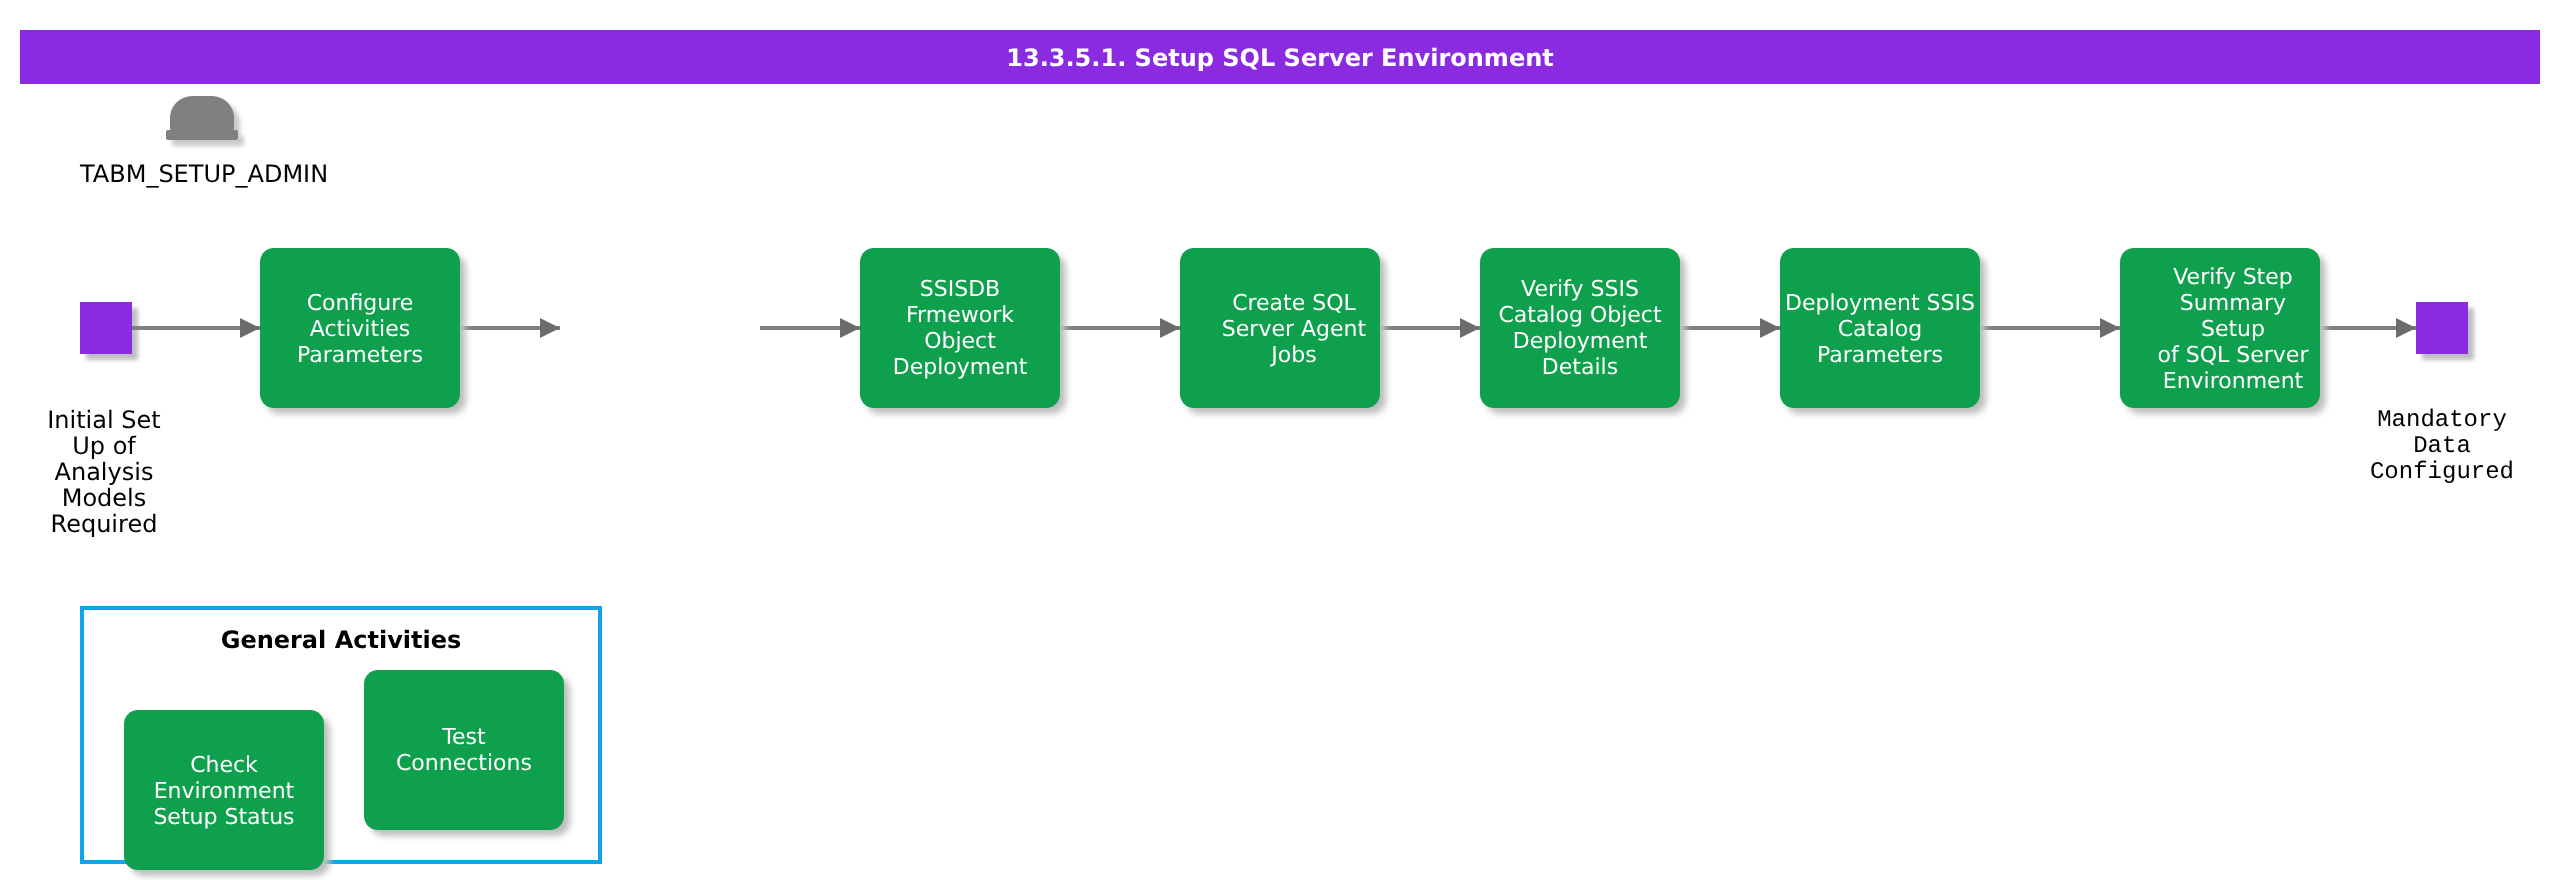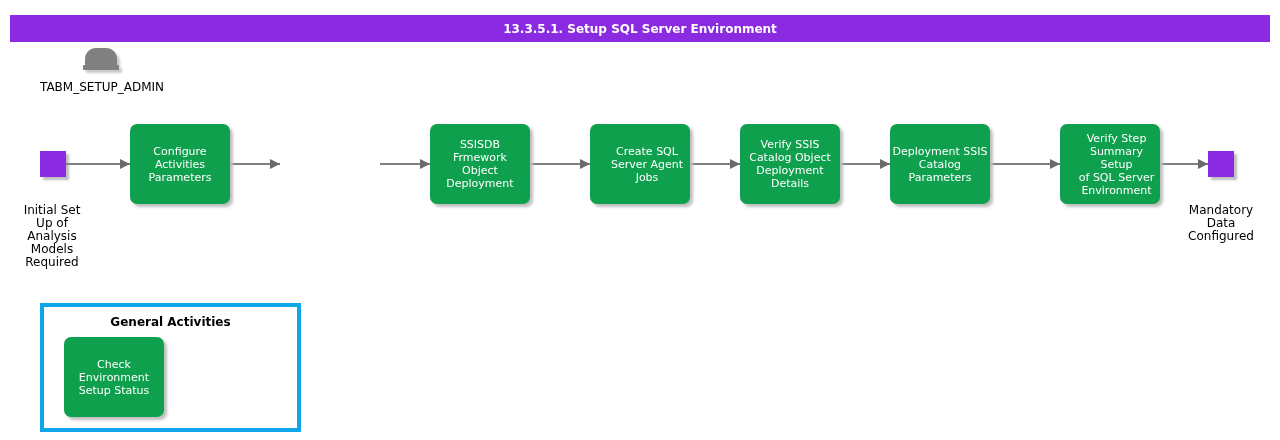--- a/index.html
+++ b/index.html
@@ -41,21 +41,21 @@
     position: absolute; width: 26px; height: 26px; top: 147px;
     background: #8A2BE2; box-shadow: 3px 3px 2px #bfbfbf;
   }
   .marker.start { left: 40px; }
   .marker.end   { left: 1208px; }
   .marker-label {
     position: absolute; color: #000000; font-size: 12px; line-height: 13px;
     text-align: center; white-space: pre-line; top: 176px; margin-top: 24px;
   }
   .marker-label.start { left: 8px;    width: 88px; }
-  .marker-label.end   { left: 1181px; width: 80px; }
+  .marker-label.end   { left: 1181px; width: 80px; font-family: Liberation Mono, monospace; }
 
   
   .node {
     position: absolute; top: 120px; width: 100px; height: 80px;
     background: #0FA04E; border-radius: 7px;
     color: #ffffff; font-size: 11px; line-height: 13px;
     display: flex; align-items: center; justify-content: center;
     text-align: center; white-space: pre-line;
     box-shadow: 3px 3px 3px #bfbfbf;
     padding: 2px; cursor: pointer;
@@ -68,35 +68,35 @@
   .aline { position: absolute; top: 159px; height: 2px; background: #808080; }
   .ahead {
     position: absolute; top: 155px; width: 0; height: 0;
     border-left: 10px solid #6b6b6b;
     border-top: 5px solid transparent; border-bottom: 5px solid transparent;
   }
 
   
   .group {
     position: absolute; left: 40px; top: 299px; width: 261px; height: 129px;
-    border: 4px solid #0ea5e9; background: #ffffff;
+    border: 2px solid #0ea5e9; background: #ffffff;
   }
   .group-title {
     position: absolute; left: 0; top: 8px; width: 100%;
     text-align: center; font-size: 12px; font-weight: bold; color: #000000;
   }
   .gnode {
     position: absolute; top: 30px; width: 100px; height: 80px;
     background: #0FA04E; border-radius: 7px;
     color: #ffffff; font-size: 11px; line-height: 13px;
     display: flex; align-items: center; justify-content: center;
     text-align: center; white-space: pre-line;
     box-shadow: 3px 3px 3px #bfbfbf; cursor: pointer;
   }
-  .g1 { left: 20px; } .g2 { left: 140px; }
+  .g1 { left: 20px; margin-top: 20px; } .g2 { left: 140px; }
 </style>
 </head>
 <body>
 
 <div class="stage">
 
   <div class="banner">
     <span>13.3.5.1. Setup SQL Server Environment</span>
   </div>
 
@@ -157,15 +157,17 @@
   <div class="marker end"></div>
   <div class="marker-label end">Mandatory
 Data
 Configured</div>
 
   <div class="group">
     <div class="group-title">General Activities</div>
     <div class="gnode g1">Check
 Environment
 Setup Status</div>
+    <div class="gnode g2">Test
+Connections</div>
   </div>
 
 </div>
 
 </body></html>

